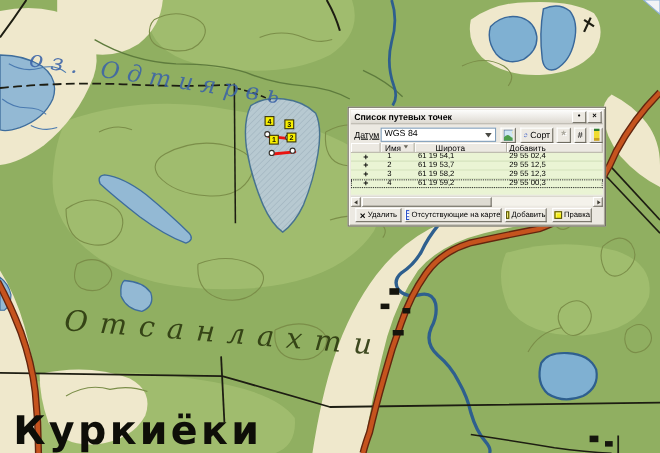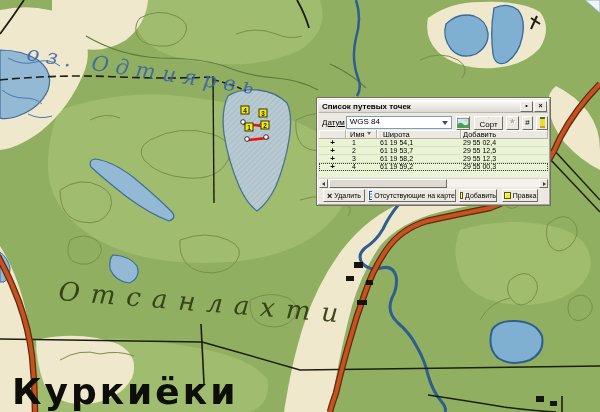--- a/index.html
+++ b/index.html
@@ -23,31 +23,31 @@
 
   .toolbar{position:absolute;left:2px;top:17px;width:229px;height:15px;
     display:flex;align-items:center;overflow:hidden;}
   .lbl-datum{margin-left:3px;width:25px;font-size:8px;text-decoration:underline;}
   .combo{position:relative;width:112px;height:13px;background:#fff;border:1px solid #7f9db9;
     display:flex;align-items:flex-start;padding-left:3px;box-sizing:border-box;font-size:8px;}
   .combo .arr{position:absolute;right:3px;top:4px;width:0;height:0;
     border-left:3px solid transparent;border-right:3px solid transparent;border-top:4px solid #4a4a44;}
   .tb-btn{height:14px;background:#ece9e2;border:1px solid;border-color:#fff #6e6b60 #6e6b60 #fff;
     display:flex;align-items:center;justify-content:center;gap:2px;padding:0 2px;
-    font-size:8px;font-family:inherit;box-sizing:border-box;flex-direction:column;}
+    font-size:8px;font-family:inherit;box-sizing:border-box;}
   .tb-btn.dis{color:#a6a398;}
   .star{color:#aaa79c;font-weight:bold;font-size:11px;line-height:6px;text-shadow:1px 1px 0 #fff;}
 
   .thead{position:absolute;left:2px;top:32px;width:229px;height:9px;background:#ece9e2;
     display:flex;font-size:7.5px;line-height:9px;box-sizing:border-box;border-bottom:1px solid #b5b2a6;}
   .thead .hc{box-shadow:inset 1px 1px 0 #fff;border-right:1px solid #b5b2a6;
     white-space:nowrap;overflow:hidden;box-sizing:border-box;}
   .hc.c-icon{width:27px;}
   .hc.c-name{width:31px;padding-left:4px;}
-  .hc.c-lat{width:84px;padding-left:6px;}
+  .hc.c-lat{width:84px;padding-left:19px;}
   .hc.c-lon{flex:1;padding-left:2px;}
   .sort-tri{display:inline-block;width:0;height:0;margin-left:2px;vertical-align:2px;
     border-left:2.5px solid transparent;border-right:2.5px solid transparent;border-top:3px solid #6a675c;}
 
   .list{position:absolute;left:2px;top:41px;width:229px;height:38px;background:#eaf4d4;overflow:hidden;}
   .row{display:flex;height:8px;line-height:8px;font-size:7px;border-bottom:1px solid rgba(120,150,90,.18);
     box-sizing:border-box;}
   .row.focus{outline:1px dotted #3c3c3c;outline-offset:-1px;}
   .row .c-icon{width:27px;text-align:center;font-weight:bold;font-size:8px;line-height:7px;}
   .row .c-name{width:31px;padding-left:6px;box-sizing:border-box;}

